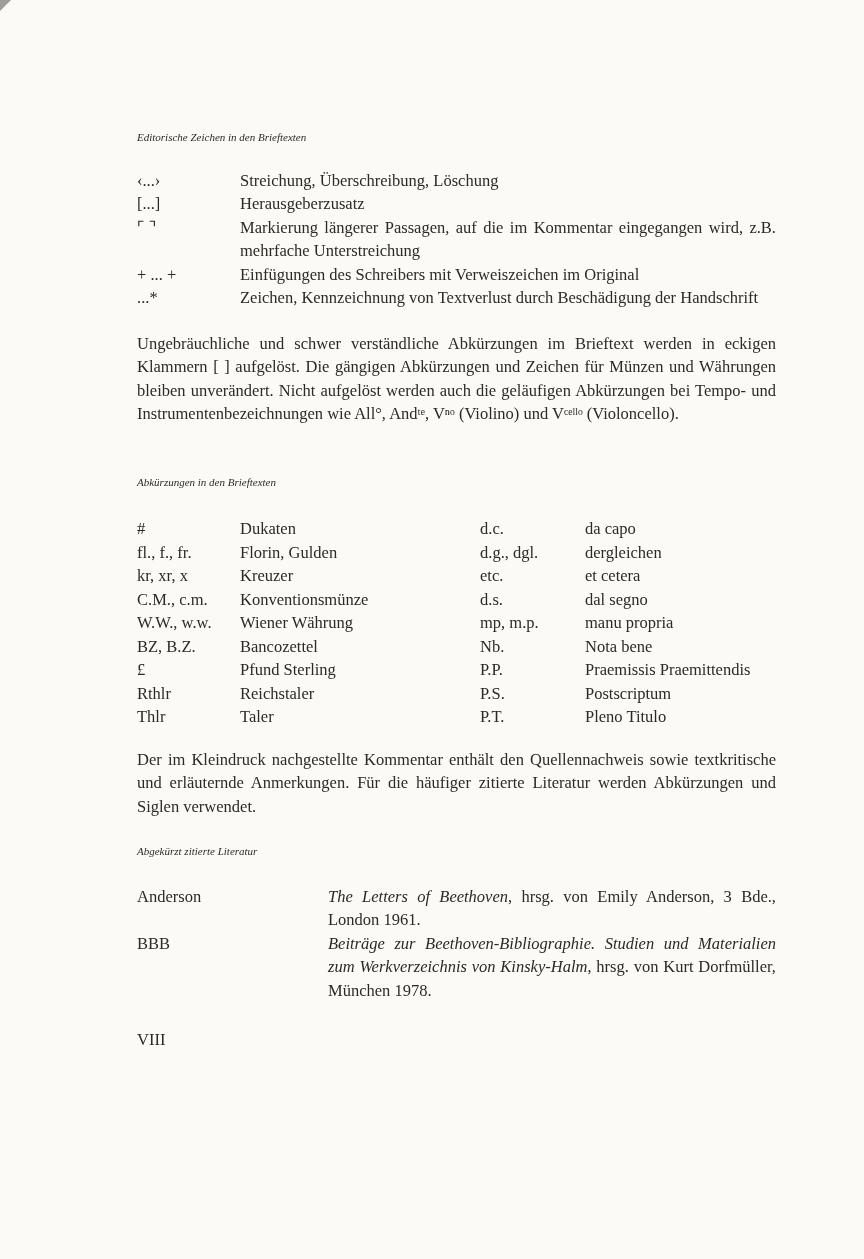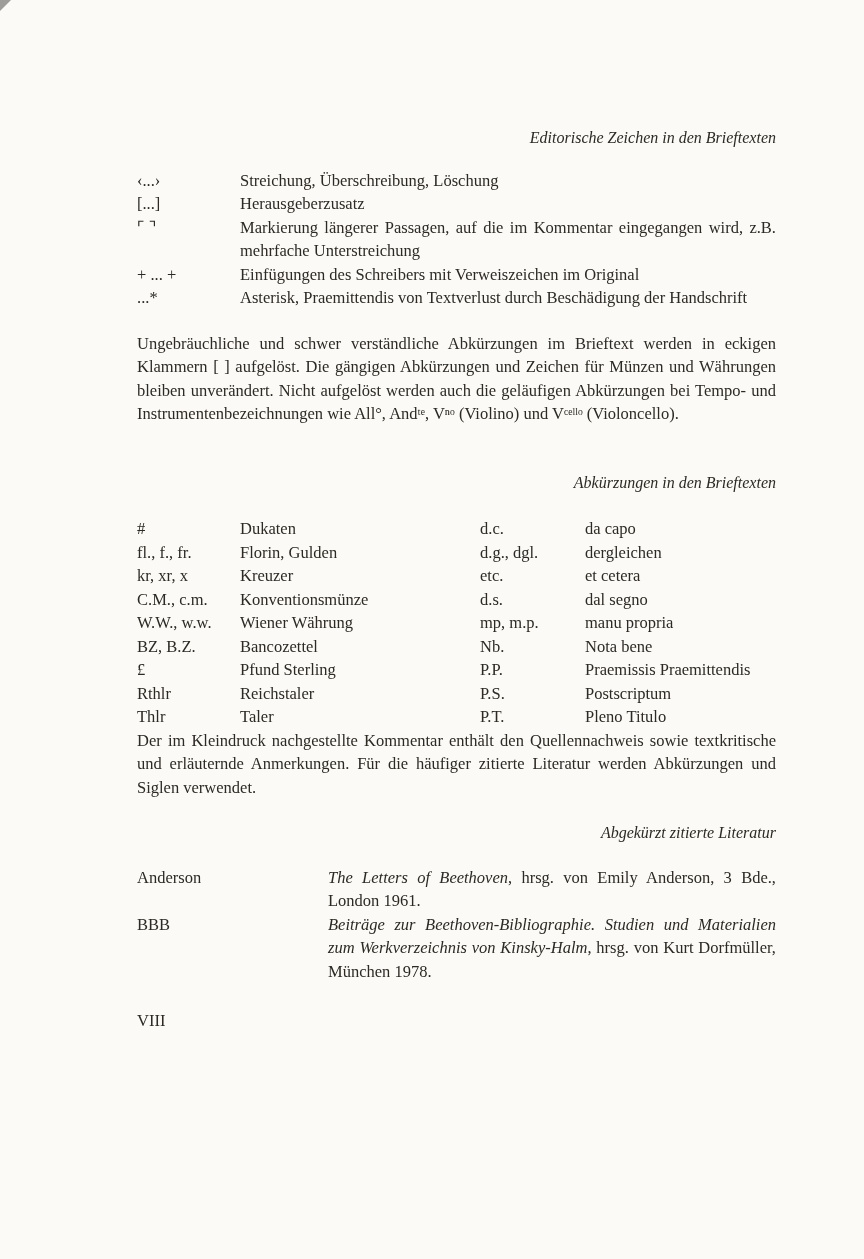--- a/index.html
+++ b/index.html
@@ -26,36 +26,36 @@
   }
   .content {
     position: absolute;
     left: 137px;
     top: 0;
     width: 639px;
   }
   .section-title {
     font-style: italic;
     font-weight: normal;
-    text-align: right;
-    font-size: 16px;
+    text-align: left;
+    font-size: 11px;
     line-height: 23.5px;
   }
   .title-1 { margin-top: 126px; }
   .title-2 { margin-top: 45px; font-style: italic; }
   .title-3 { margin-top: 22px; }
 
   .deflist { margin-top: 19px; }
   .defrow { display: flex; }
   .defrow .sym  { flex: 0 0 103px; }
   .defrow .def  { flex: 1 1 auto; text-align: justify; }
 
   .para { text-align: justify; }
   .para-1 { margin-top: 22px; }
-  .para-2 { }
+  .para-2 { margin-top: 19px; }
 
   .abbr-table { margin-top: 23px; display: flex; }
   .abbr-col { display: block; }
   .abbr-col.left  { flex: 0 0 343px; }
   .abbr-col.right { flex: 1 1 auto; }
   .abbr-row { display: flex; }
   .abbr-col.left  .abbr { flex: 0 0 103px; }
   .abbr-col.right .abbr { flex: 0 0 105px; }
   .abbr-row .meaning { flex: 1 1 auto; }
 
@@ -88,21 +88,21 @@
     <div class="defrow">
       <span class="sym">⌜ ⌝</span>
       <span class="def">Markierung längerer Passagen, auf die im Kommentar eingegangen wird, z.B. mehrfache Unterstreichung</span>
     </div>
     <div class="defrow">
       <span class="sym">+ ... +</span>
       <span class="def">Einfügungen des Schreibers mit Verweiszeichen im Original</span>
     </div>
     <div class="defrow">
       <span class="sym">...*</span>
-      <span class="def">Asterisk, Praemittendis von Textverlust durch Beschädigung der Handschrift</span>
+      <span class="def">Zeichen, Kennzeichnung von Textverlust durch Beschädigung der Handschrift</span>
     </div>
   </div>
 
   <p class="para para-1">Ungebräuchliche und schwer verständliche Abkürzungen im Brieftext werden in eckigen Klammern [ ] aufgelöst. Die gängigen Abkürzungen und Zeichen für Münzen und Währungen bleiben unverändert. Nicht aufgelöst werden auch die geläufigen Abkürzungen bei Tempo- und Instrumentenbezeichnungen wie All°, Andᵗᵉ, Vⁿᵒ (Violino) und Vᶜᵉˡˡᵒ (Violoncello).</p>
 
   <h2 class="section-title title-2">Abkürzungen in den Brieftexten</h2>
 
   <div class="abbr-table">
     <div class="abbr-col left">
       <div class="abbr-row">

